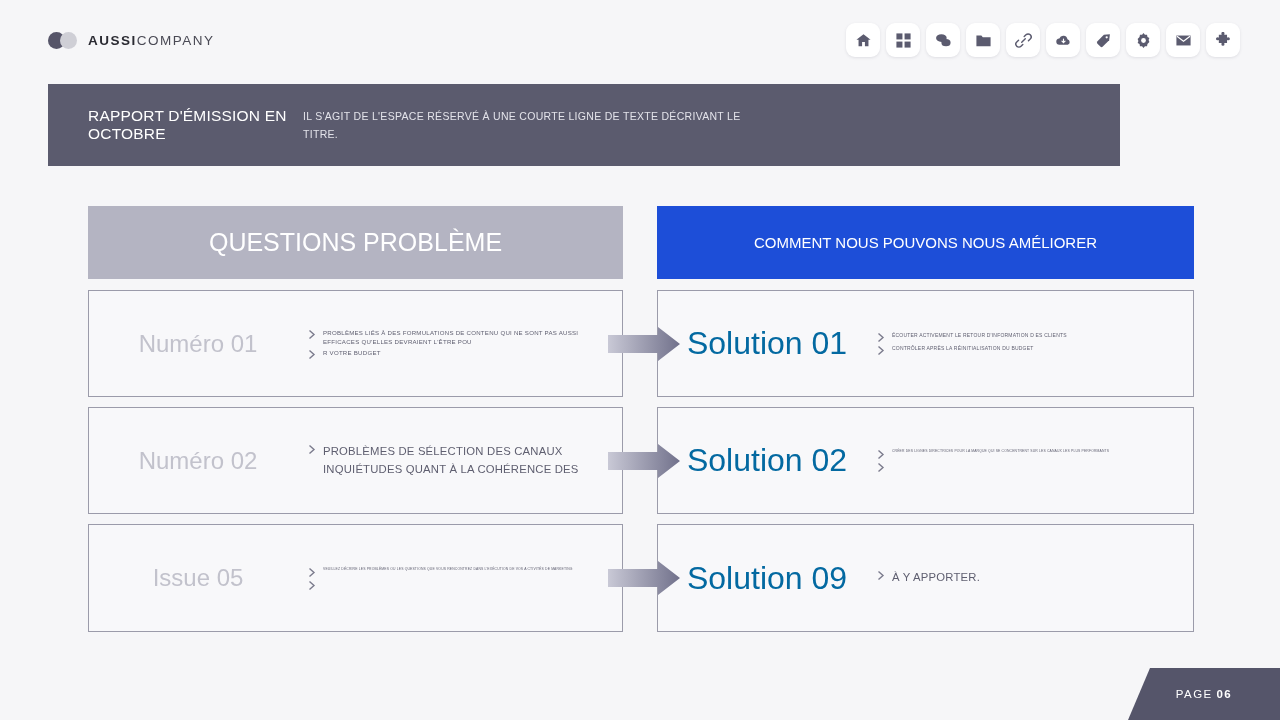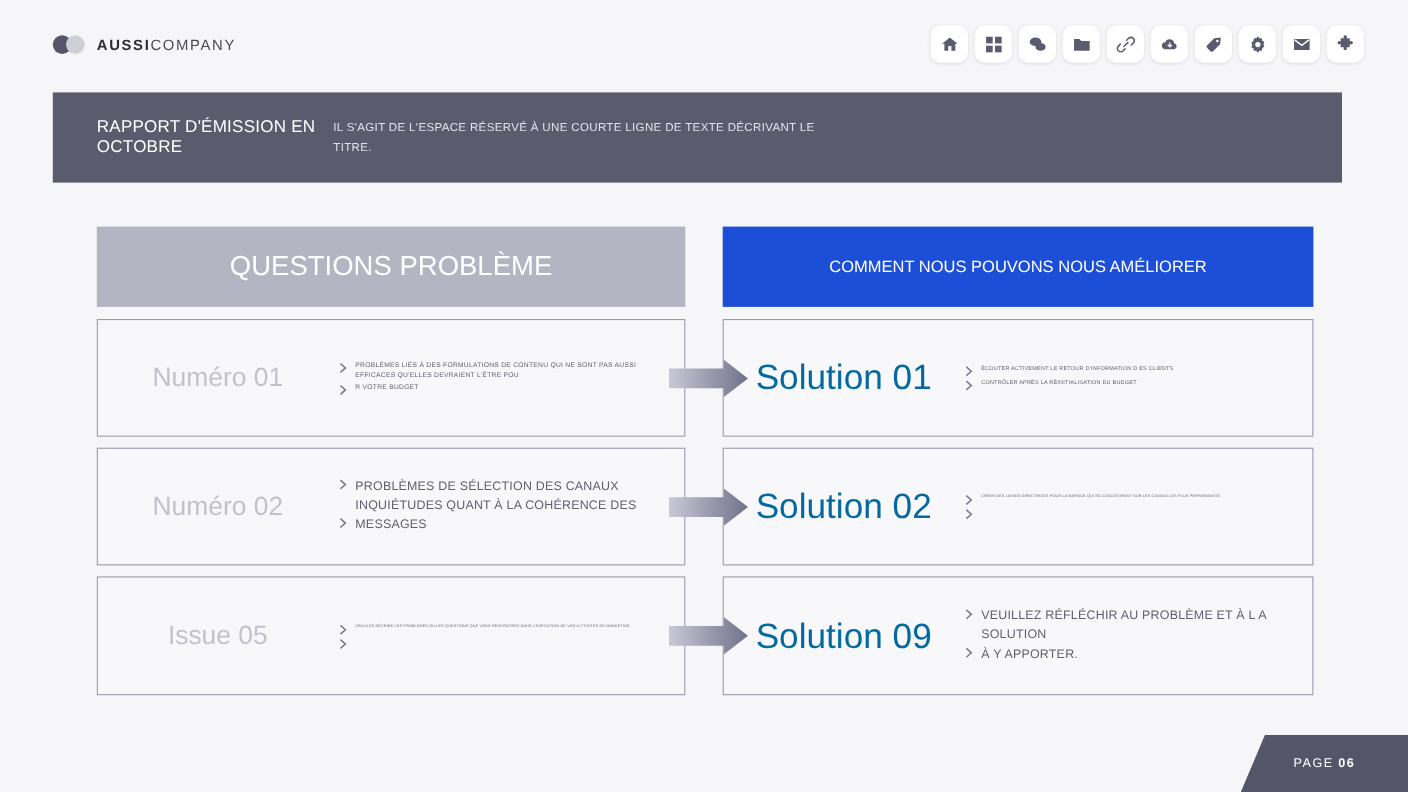--- a/index.html
+++ b/index.html
@@ -62,21 +62,21 @@
     align-items: center;
     justify-content: center;
     box-shadow: 0 1px 3px rgba(70,70,90,0.13);
   }
   .icon-btn svg { width: 17px; height: 17px; fill: #5b5b6f; display:block; }
 
   
   .banner {
     position: absolute;
     left: 48px; top: 84px;
-    width: 1172px; height: 82px;
+    width: 1072px; height: 82px;
     background: #5b5b6e;
     display: flex;
     align-items: center;
     padding-left: 40px;
   }
   .banner-title {
     width: 215px;
     color: #ffffff;
     font-size: 15.5px;
     line-height: 18px;
@@ -388,28 +388,20 @@
     <div class="card-label">Numéro 02</div>
     <div class="bullets size-md">
       <div class="bullet">
         <span class="chev">
             <svg viewBox="0 0 10 11">
               <path d="M2.5 1.5 7 5.5 2.5 9.5"></path>
             </svg>
           </span>
         <span class="btext">PROBLÈMES DE SÉLECTION DES CANAUX INQUIÉTUDES QUANT À LA COHÉRENCE DES</span>
       </div>
-      <div class="bullet">
-        <span class="chev">
-            <svg viewBox="0 0 10 11">
-              <path d="M2.5 1.5 7 5.5 2.5 9.5"></path>
-            </svg>
-          </span>
-        <span class="btext">MESSAGES</span>
-      </div>
     </div>
   </div>
 
   <div class="arrow">
     <svg viewBox="0 0 72 34" preserveAspectRatio="none">
       <defs>
         <linearGradient id="ag2" x1="0" y1="0" x2="1" y2="0">
           <stop offset="0" stop-color="#c9c9d6"></stop>
           <stop offset="1" stop-color="#71718b"></stop>
         </linearGradient>
@@ -479,28 +471,20 @@
 
   <div class="card right">
     <div class="card-label">Solution 09</div>
     <div class="bullets size-md">
       <div class="bullet">
         <span class="chev">
             <svg viewBox="0 0 10 11">
               <path d="M2.5 1.5 7 5.5 2.5 9.5"></path>
             </svg>
           </span>
-        <span class="btext">VEUILLEZ RÉFLÉCHIR AU PROBLÈME ET À L A SOLUTION</span>
-      </div>
-      <div class="bullet">
-        <span class="chev">
-            <svg viewBox="0 0 10 11">
-              <path d="M2.5 1.5 7 5.5 2.5 9.5"></path>
-            </svg>
-          </span>
         <span class="btext">À Y APPORTER.</span>
       </div>
     </div>
   </div>
 </div>
 
 <div class="footer-tab">
   <span>PAGE</span>
   <span class="pg-num">06</span>
 </div>

